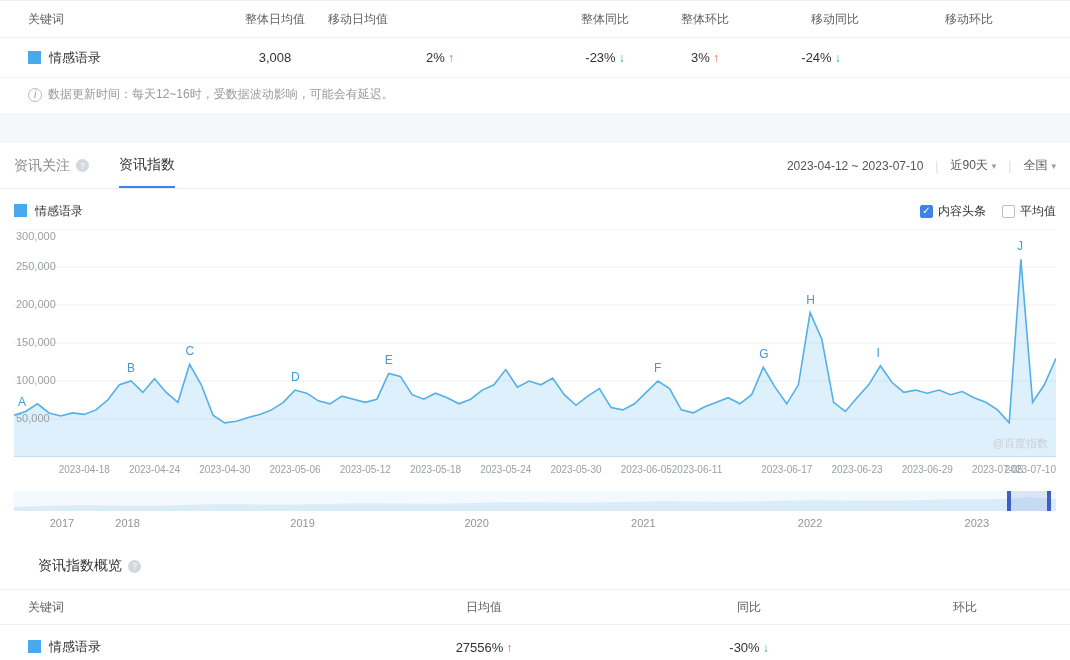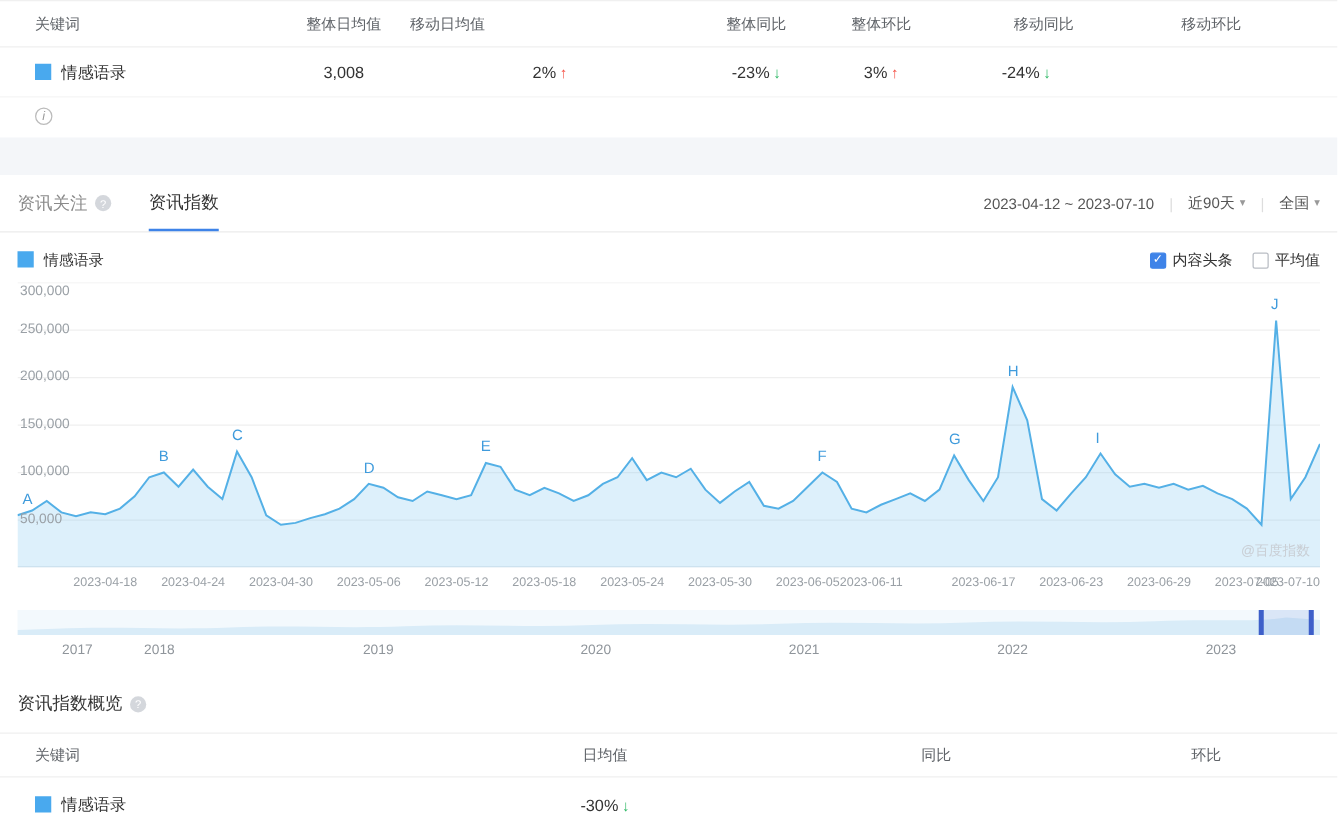--- a/index.html
+++ b/index.html
@@ -62,21 +62,21 @@
   
   .brush { position:relative; height:20px; margin:8px 14px 0; width:1042px; background:#f3f9fd; }
   .brush svg { display:block; }
   .sel { position:absolute; top:0; bottom:0; left:95.3%; width:4.2%; background:rgba(90,130,220,0.16);
          border-left:4px solid #3d5fc9; border-right:4px solid #3d5fc9; cursor:ew-resize; }
   .years { position:relative; height:22px; margin:2px 14px 6px; width:1042px; font-size:11px; color:#8f959b; }
   .year { position:absolute; top:4px;margin-left:44px; }
 
   
   .overview { padding-top:16px; }
-  .ov-title { display:flex; align-items:center; font-size:14px; color:#333; padding:0 14px; margin-bottom:14px; }
+  .ov-title { display:flex; align-items:center; font-size:14px; color:#333; padding:0 14px; margin-bottom:14px;margin-left:24px; }
   .t4 { display:grid; grid-template-columns:330px 280px 250px 1fr; align-items:center; padding:0 14px; }
   .t4-head { height:36px; border-top:1px solid #f0f0f0; border-bottom:1px solid #f0f0f0; color:#5f6368; font-size:12px; }
   .t4-row { height:44px; font-size:13px; }
   .c4l { text-align:left; padding-left:14px; white-space:nowrap; }
   .c4c { text-align:center; white-space:nowrap; }
 </style>
 </head>
 <body>
 
 <div class="card">
@@ -94,20 +94,21 @@
       <span class="sq"></span><span>情感语录</span>
     </div>
     <div class="c c2">3,008</div>
     <div class="c c4"><span>2%</span><span class="trend up">↑</span></div>
     <div class="c c5"><span>-23%</span><span class="trend down">↓</span></div>
     <div class="c c6"><span>3%</span><span class="trend up">↑</span></div>
     <div class="c c7"><span>-24%</span><span class="trend down">↓</span></div>
   </div>
   <div class="note">
     <span class="info-i">i</span>
+      <span>数据更新时间：每天12~16时，受数据波动影响，可能会有延迟。</span>
   </div>
 </div>
 
 <div class="gap"></div>
 
 <div class="card">
   <div class="tabbar">
     <div class="tab inactive">
       <span>资讯关注</span>
       <span class="help">?</span>
@@ -223,15 +224,16 @@
   <div class="t4 t4-head">
     <div class="c4l">关键词</div>
     <div class="c4c">日均值</div>
     <div class="c4c">同比</div>
     <div class="c4c">环比</div>
   </div>
   <div class="t4 t4-row">
     <div class="c4l">
       <span class="sq"></span><span>情感语录</span>
     </div>
+    <div class="c4c"><span>27556%</span><span class="trend up">↑</span></div>
     <div class="c4c"><span>-30%</span><span class="trend down">↓</span></div>
   </div>
 </div>
 
 </body></html>

